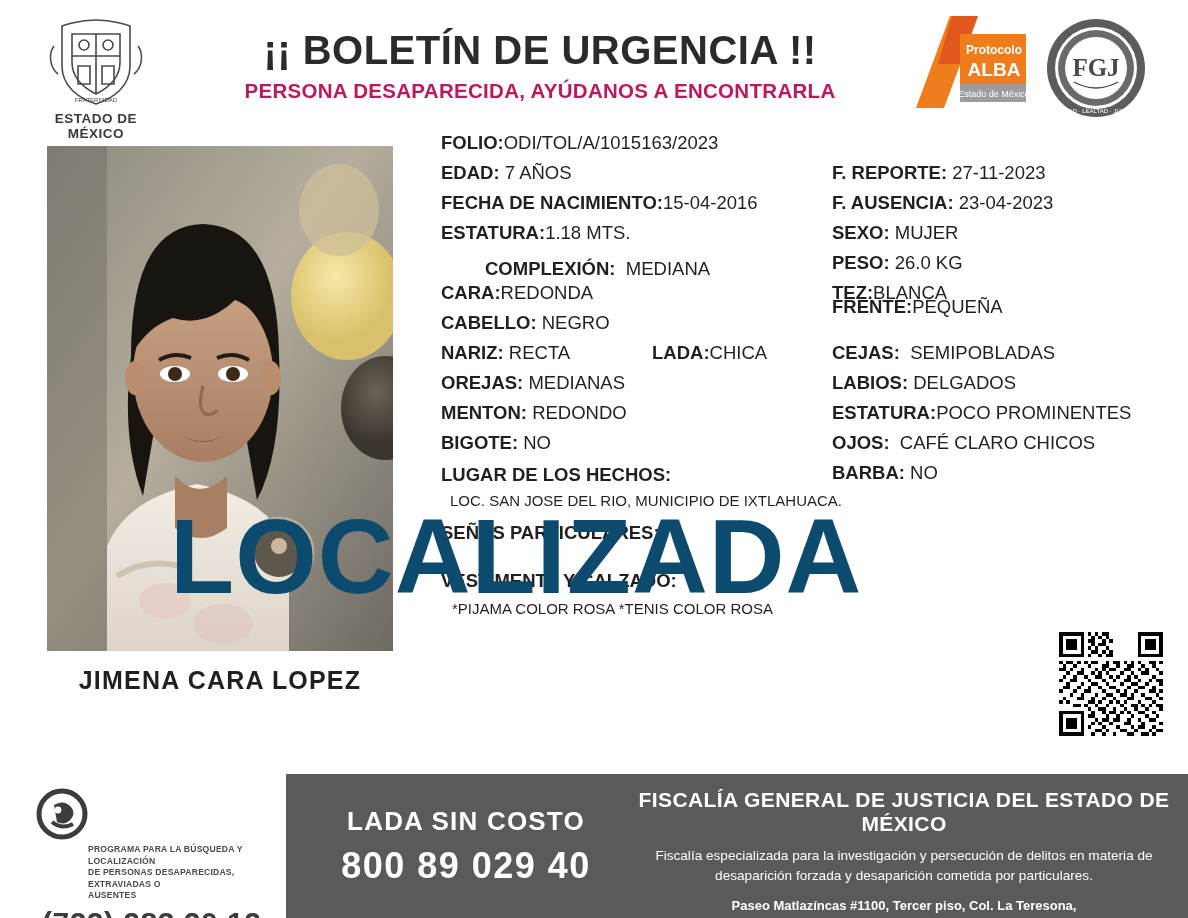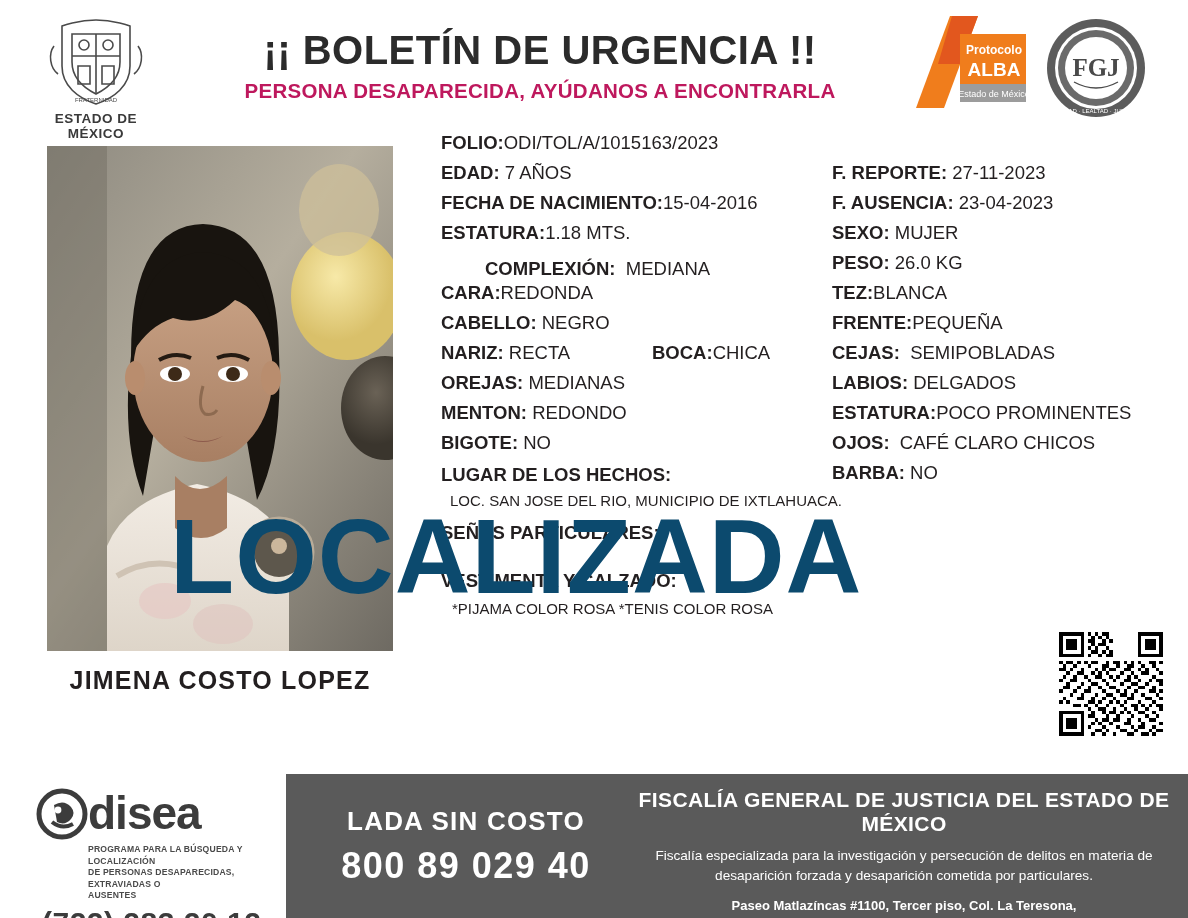--- a/index.html
+++ b/index.html
@@ -335,21 +335,21 @@
       <circle cx="186" cy="228" r="7" fill="#3d2a18"></circle>
       <path d="M112 214 q16 -9 32 -2 M170 212 q16 -7 32 2" stroke="#241a12" stroke-width="4" fill="none"></path>
 
       <path d="M156 240 q-6 22 2 28 q8 2 12 -4" stroke="#8d6a50" stroke-width="3" fill="none"></path>
       <path d="M136 290 q20 12 40 0 q-20 10 -40 0 Z" fill="#8d5b4c"></path>
 
       <ellipse cx="88" cy="232" rx="10" ry="17" fill="#b98d6e"></ellipse>
       <ellipse cx="224" cy="232" rx="10" ry="17" fill="#b98d6e"></ellipse>
     </svg>
   </div>
-  <div class="person-name">JIMENA COSTO LOPEZ</div>
+  <div class="person-name">JIMENA CARA LOPEZ</div>
 
   <div class="fields">
 
     <div class="f" style="left:441px; top:0px;">
       <b>FOLIO:</b><span class="v">ODI/TOL/A/1015163/2023</span>
     </div>
     <div class="f" style="left:441px; top:30px;">
       <b>EDAD:</b> <span class="v">7 AÑOS</span>
     </div>
     <div class="f" style="left:441px; top:60px;">
@@ -364,21 +364,21 @@
     <div class="f" style="left:441px; top:150px;">
       <b>CARA:</b><span class="v">REDONDA</span>
     </div>
     <div class="f" style="left:441px; top:180px;">
       <b>CABELLO:</b> <span class="v">NEGRO</span>
     </div>
     <div class="f" style="left:441px; top:210px;">
       <b>NARIZ:</b> <span class="v">RECTA</span>
     </div>
     <div class="f" style="left:652px; top:210px;">
-      <b>BOCA:</b><span class="v">CHICA</span>
+      <b>LADA:</b><span class="v">CHICA</span>
     </div>
     <div class="f" style="left:441px; top:240px;">
       <b>OREJAS:</b> <span class="v">MEDIANAS</span>
     </div>
     <div class="f" style="left:441px; top:270px;">
       <b>MENTON:</b> <span class="v">REDONDO</span>
     </div>
     <div class="f" style="left:441px; top:300px;">
       <b>BIGOTE:</b> <span class="v">NO</span>
     </div>
@@ -391,21 +391,21 @@
     </div>
     <div class="f" style="left:832px; top:90px;">
       <b>SEXO:</b> <span class="v">MUJER</span>
     </div>
     <div class="f" style="left:832px; top:120px;">
       <b>PESO:</b> <span class="v">26.0 KG</span>
     </div>
     <div class="f" style="left:832px; top:150px;">
       <b>TEZ:</b><span class="v">BLANCA</span>
     </div>
-    <div class="f" style="left:832px; top:180px;">
+    <div class="f" style="left:832px; top:164px;">
       <b>FRENTE:</b><span class="v">PEQUEÑA</span>
     </div>
     <div class="f" style="left:832px; top:210px;">
       <b>CEJAS:</b>&nbsp; <span class="v">SEMIPOBLADAS</span>
     </div>
     <div class="f" style="left:832px; top:240px;">
       <b>LABIOS:</b> <span class="v">DELGADOS</span>
     </div>
     <div class="f" style="left:832px; top:270px;">
       <b>ESTATURA:</b><span class="v">POCO PROMINENTES</span>
@@ -642,21 +642,20 @@
 <div class="footer">
 
   <div class="odisea">
     <div class="odisea-row">
       <svg width="52" height="52" viewBox="0 0 52 52">
         <circle cx="26" cy="26" r="23" fill="none" stroke="#3c3c3c" stroke-width="5"></circle>
         <path d="M18 17 q10 -6 17 2 q5 6 0 12 q-6 7 -14 3" fill="#3c3c3c"></path>
         <circle cx="22" cy="22" r="3.4" fill="#ffffff"></circle>
         <path d="M16 34 q10 8 21 2" stroke="#3c3c3c" stroke-width="4" fill="none"></path>
       </svg>
-      <div class="odisea-word">disea</div>
     </div>
     <div class="odisea-tag" style="white-space:pre-line;">PROGRAMA PARA LA BÚSQUEDA Y LOCALIZACIÓN
 DE PERSONAS DESAPARECIDAS, EXTRAVIADAS  O
 AUSENTES</div>
     <div class="odisea-phone">(722) 283 20 12</div>
   </div>
 
   <div class="footer-bar">
     <div class="lada-block">
       <div class="lada-label">LADA SIN COSTO</div>

